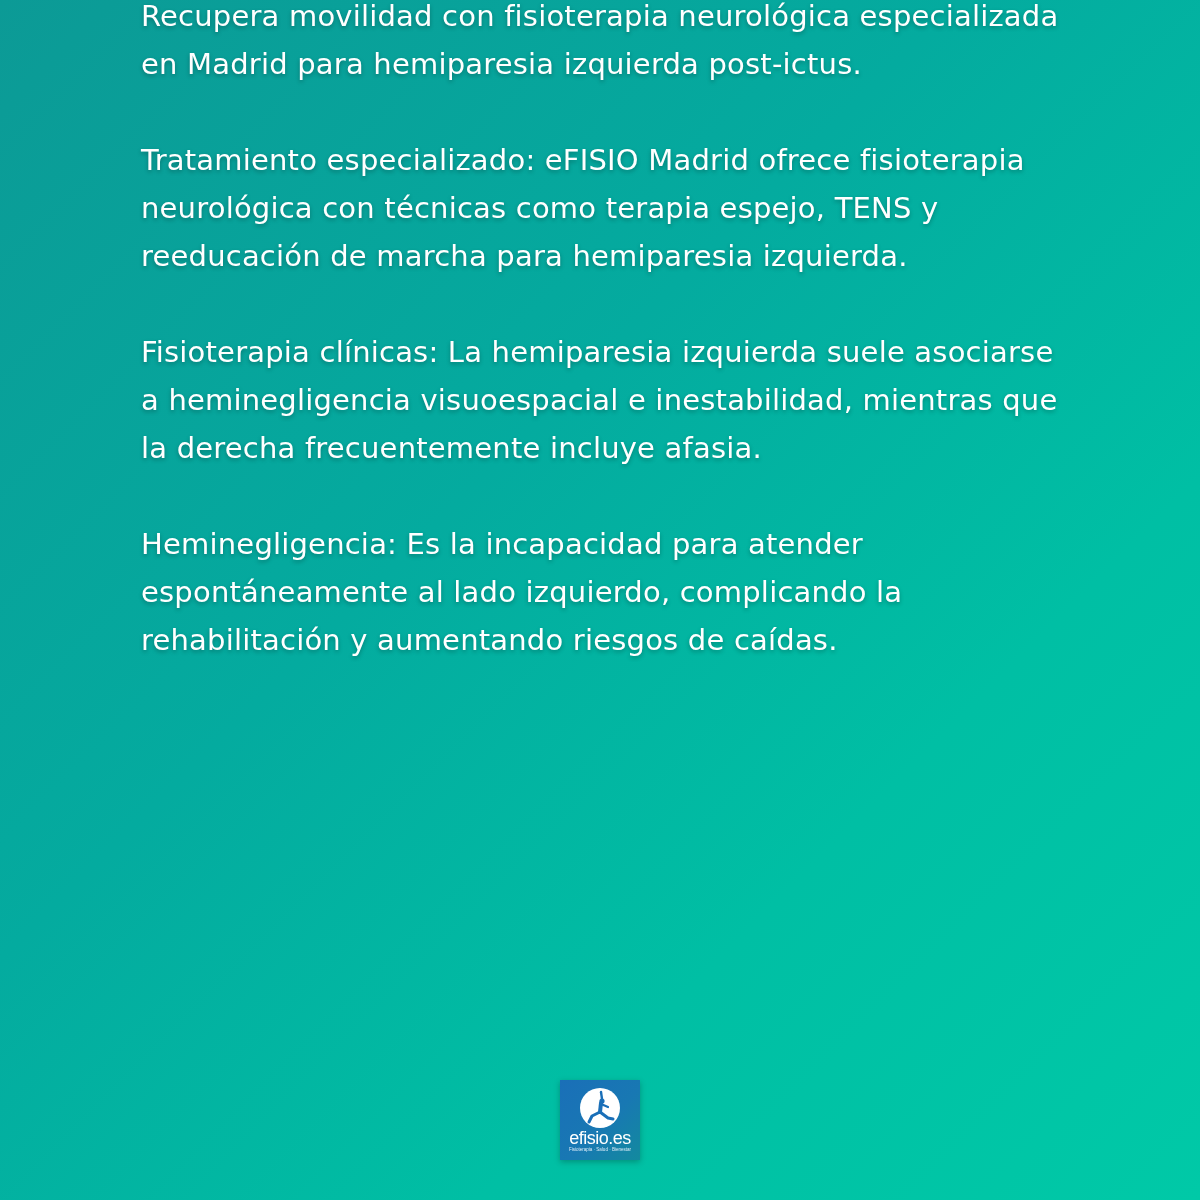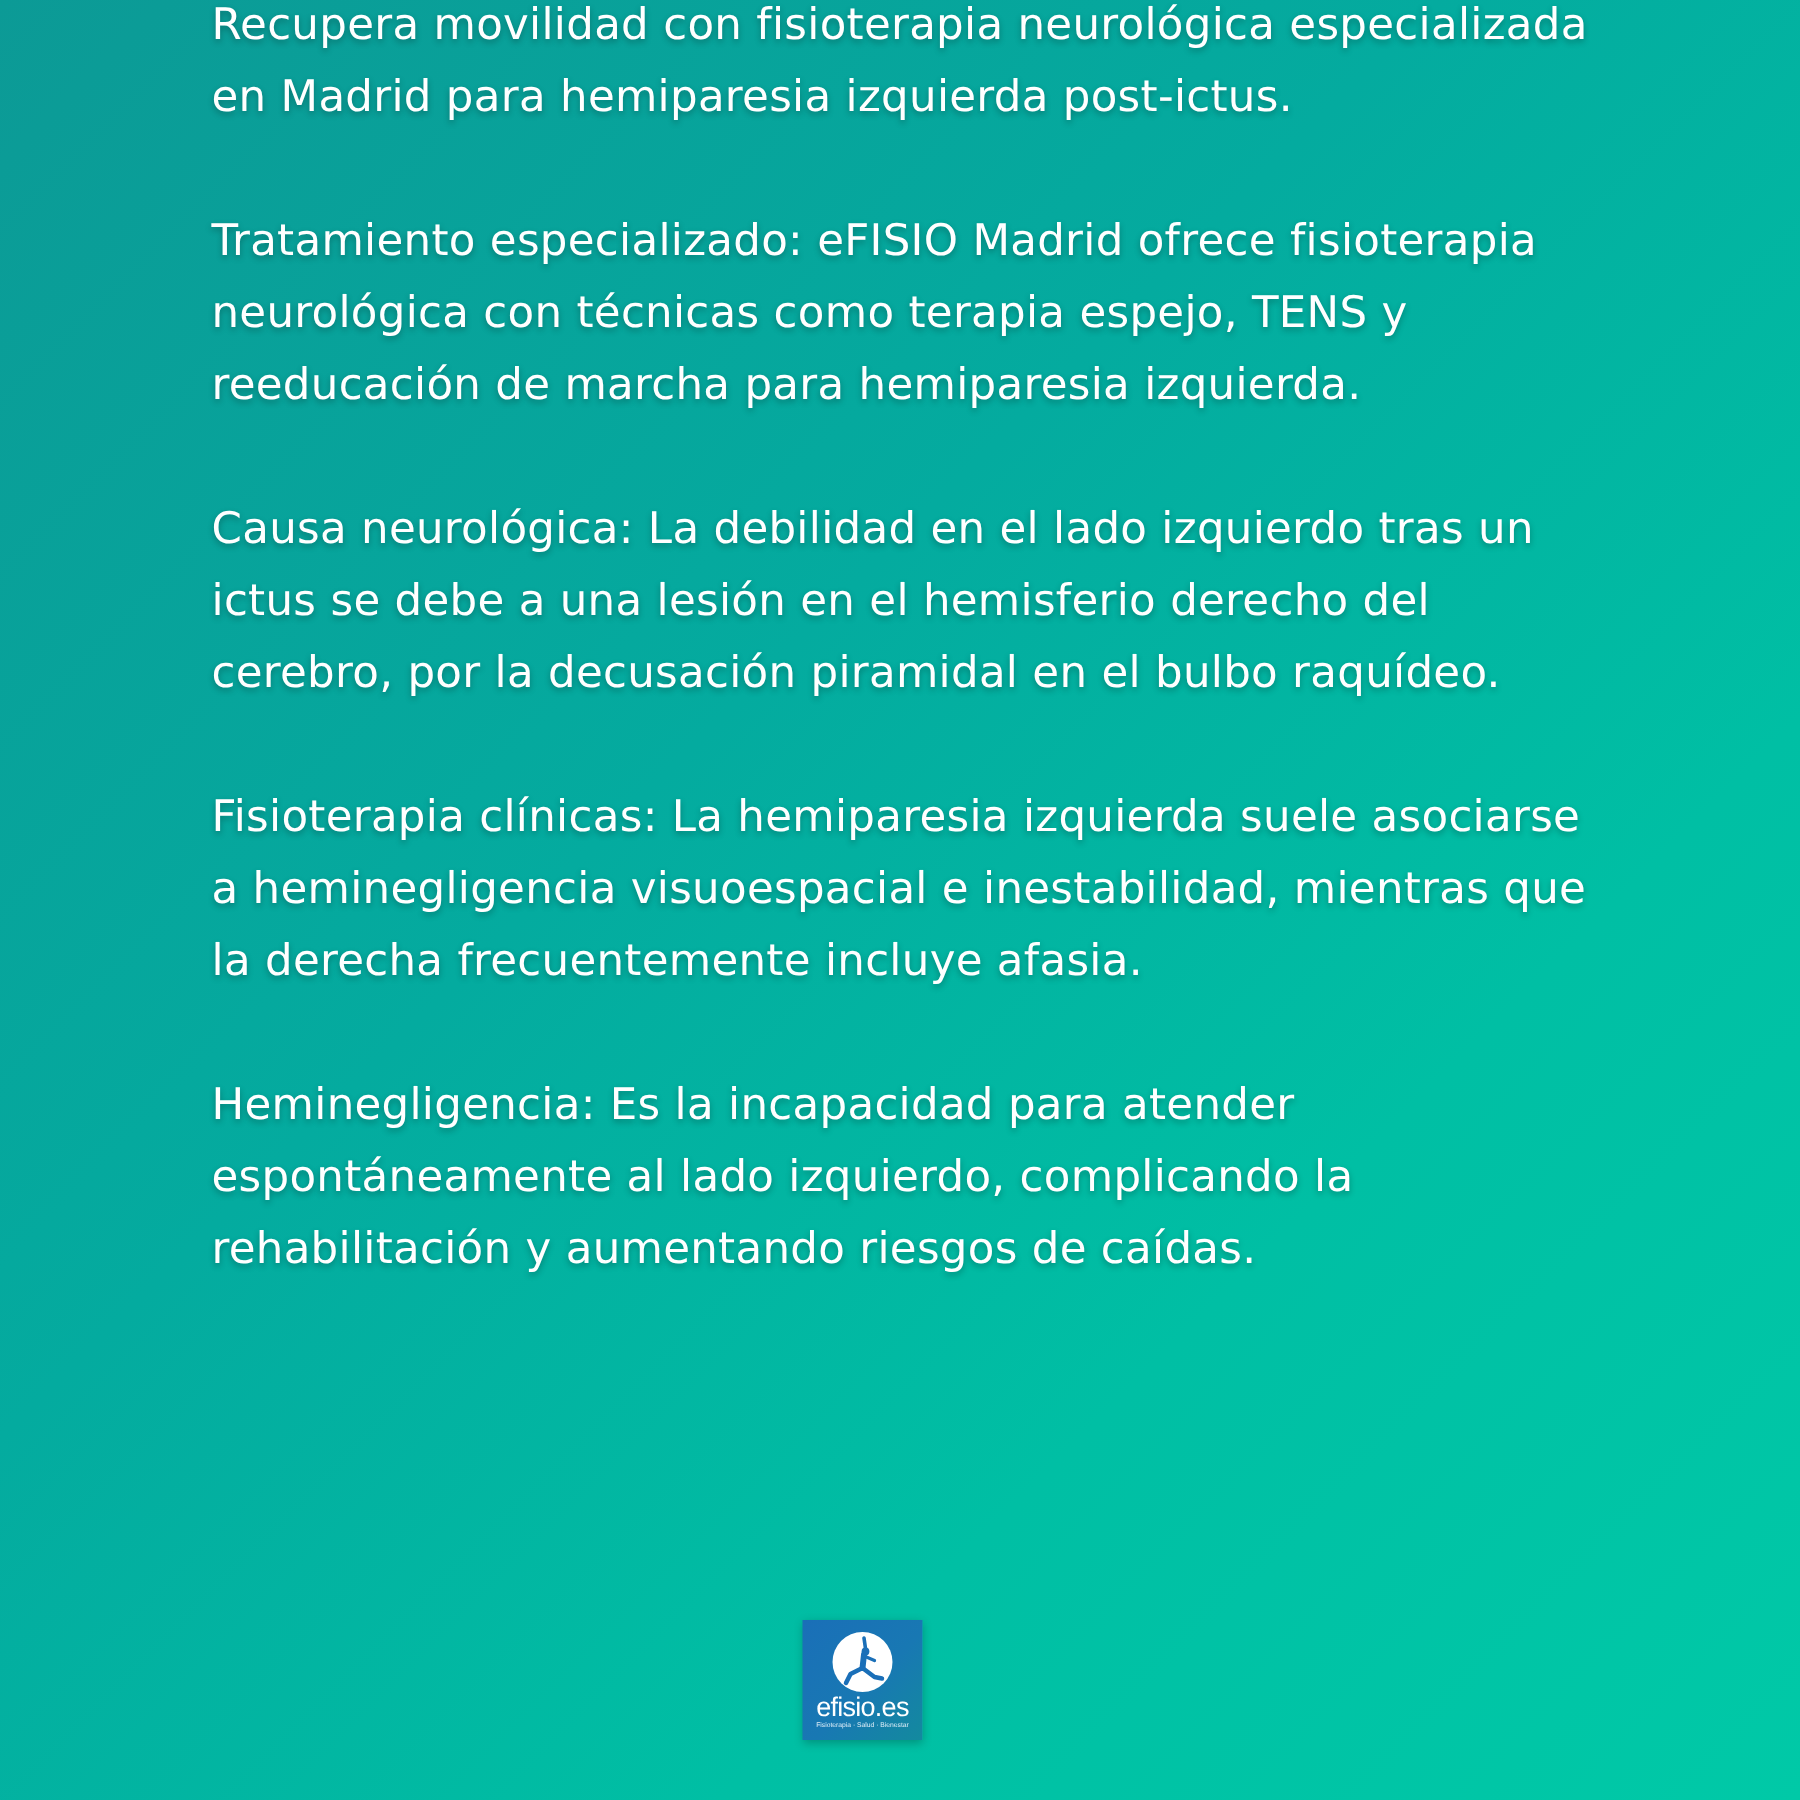--- a/index.html
+++ b/index.html
@@ -26,21 +26,21 @@
       text-shadow: 0 2px 4px rgba(0,0,0,0.28);
     }
     .para {
       margin: 0 0 48px 0;
     }
     .para b {
       font-weight: normal;
     }
     .logo {
       position: absolute;
-      left: 535px;
+      left: 560px;
       top: 1080px;
       width: 80px;
       height: 80px;
       background: linear-gradient(135deg, #1a6fb8 0%, #1878b3 55%, #138a9e 100%);
       box-shadow: 0 2px 6px rgba(0,0,0,0.25);
       display: flex;
       flex-direction: column;
       align-items: center;
     }
     .logo-circle {
@@ -76,23 +76,20 @@
 </head>
 <body>
 
 <div class="content">
   <p class="para">Recupera movilidad con fisioterapia neurológica especializada en Madrid para hemiparesia izquierda post-ictus.</p>
 
   <p class="para">
     <b>Tratamiento especializado:</b><span> eFISIO Madrid ofrece fisioterapia neurológica con técnicas como terapia espejo, TENS y reeducación de marcha para hemiparesia izquierda.</span>
   </p>
 
-  <p class="para">
-    <b>Causa neurológica:</b><span> La debilidad en el lado izquierdo tras un ictus se debe a una lesión en el hemisferio derecho del cerebro, por la decusación piramidal en el bulbo raquídeo.</span>
-  </p>
 
   <p class="para">
     <b>Fisioterapia clínicas:</b><span> La hemiparesia izquierda suele asociarse a heminegligencia visuoespacial e inestabilidad, mientras que la derecha frecuentemente incluye afasia.</span>
   </p>
 
   <p class="para">
     <b>Heminegligencia:</b><span> Es la incapacidad para atender espontáneamente al lado izquierdo, complicando la rehabilitación y aumentando riesgos de caídas.</span>
   </p>
 
 </div>

